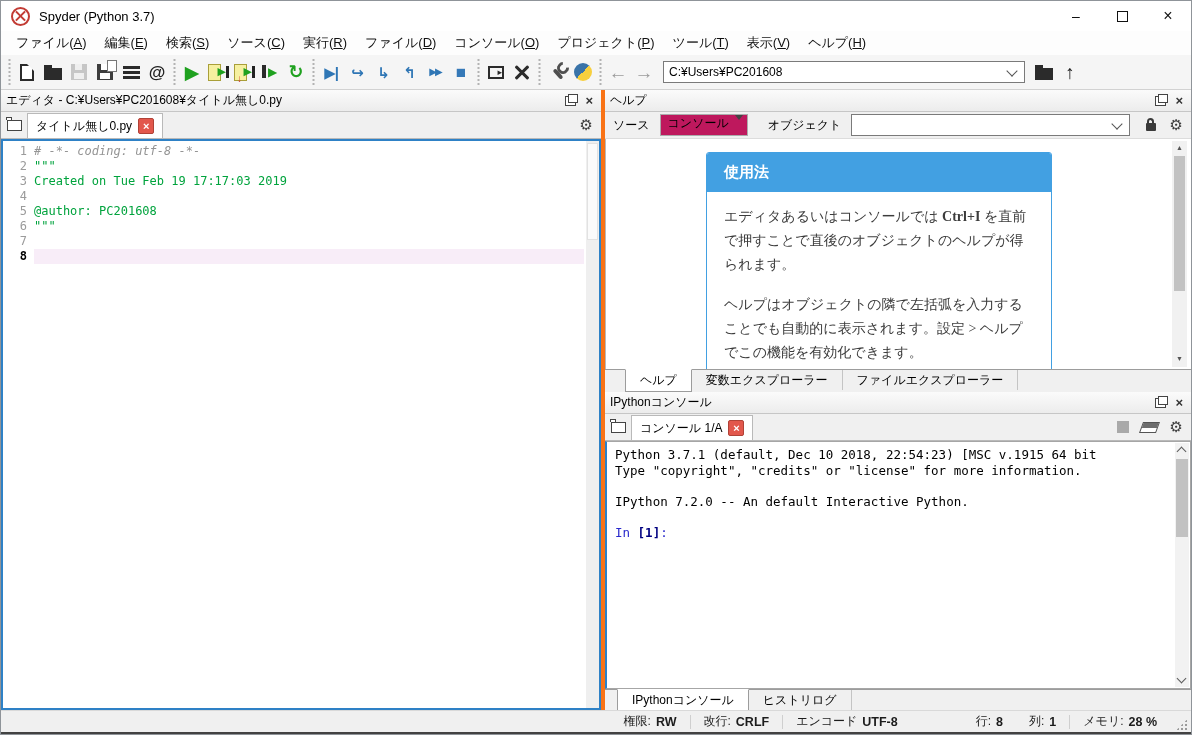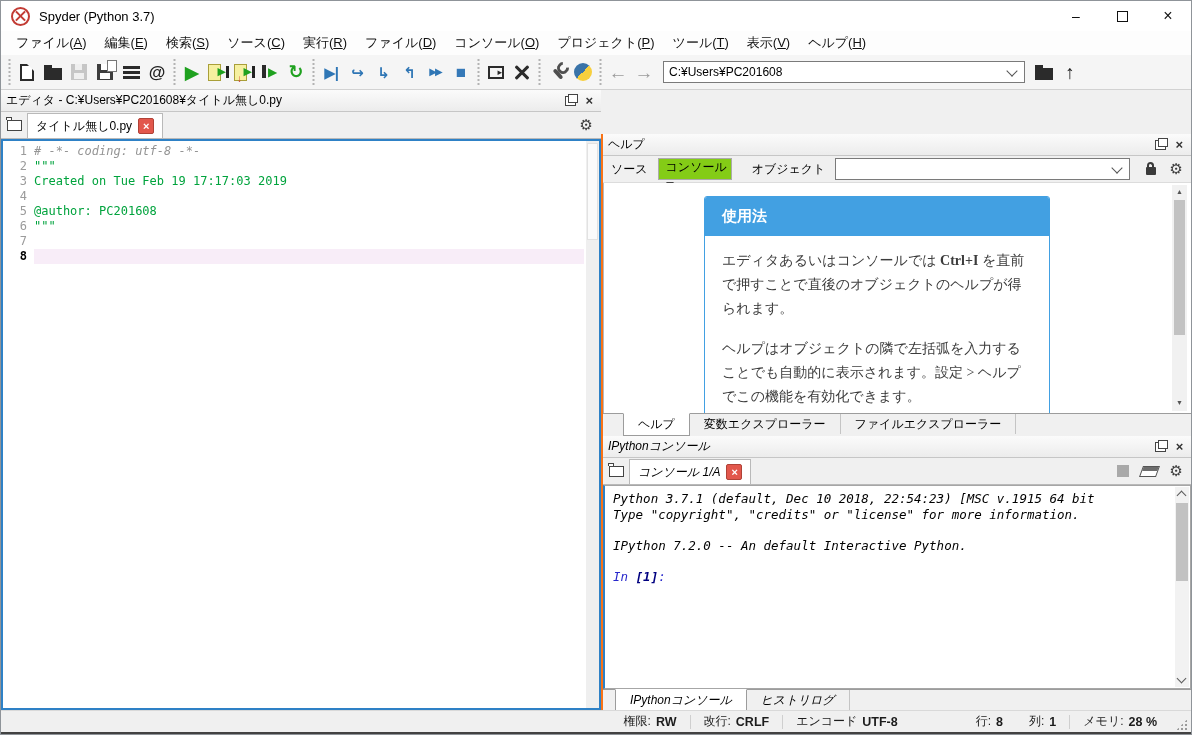--- a/index.html
+++ b/index.html
@@ -80,21 +80,21 @@
   .path-combo{width:362px;height:22px;background:#fff;border:1px solid #7a7a7a;display:flex;align-items:center;
               margin:0 6px;box-sizing:border-box;}
   .path-combo input{flex:1;border:none;outline:none;font-size:12px;font-family:"Liberation Sans",sans-serif;
               padding:0 5px;background:transparent;color:#000;}
   .chev{width:7px;height:7px;border-right:1.6px solid #555;border-bottom:1.6px solid #555;
         transform:rotate(45deg);margin:-3px 8px 0 4px;flex:none;}
   
   .main{flex:1;display:flex;min-height:0;}
   .pane{display:flex;flex-direction:column;min-width:0;}
   .editor-pane{width:600px;flex:none;}
-  .right-col{flex:1;display:flex;flex-direction:column;border-left:2px solid #f97316;min-width:0;margin-top:44px;}
+  .right-col{flex:1;display:flex;flex-direction:column;border-left:4px solid #f97316;min-width:0;}
   .pane-header{height:21px;background:linear-gradient(#fbfbfb,#ececec);border-bottom:1px solid #c6c6c6;
                display:flex;align-items:center;font-size:12px;color:#000;padding:0 5px;flex:none;text-align:right;}
   .ph-icons{margin-left:auto;display:flex;align-items:center;gap:9px;padding-right:3px;}
   .ic-undock{width:9px;height:8px;border:1px solid #444;position:relative;background:#fff;}
   .ic-undock::before{content:"";position:absolute;left:2px;top:-3px;width:8px;height:7px;border:1px solid #444;background:#fff;}
   .ic-x{font-size:13px;font-weight:bold;color:#333;line-height:1;}
   .tabbar{height:26px;background:#f0f0f0;border-bottom:1px solid #b9b9b9;display:flex;align-items:flex-end;flex:none;}
   .browse-btn{width:26px;height:25px;display:flex;align-items:center;justify-content:center;flex:none;}
   .ic-folder-o{width:15px;height:11px;border:1.5px solid #444;background:#fff;position:relative;box-sizing:border-box;}
   .ic-folder-o::before{content:"";position:absolute;top:-4px;left:-1.5px;width:6px;height:3px;border:1.5px solid #444;
@@ -115,22 +115,22 @@
   .cmt{color:#949494;font-style:italic;}
   .str{color:#00a33d;}
   .current .ln{color:#000;font-weight:bold;}
   .current .code{background:#f8edf8;}
   .editor-scroll{position:absolute;top:0;right:0;bottom:0;width:13px;background:#efefef;}
   .editor-scroll .thumb{position:absolute;top:2px;left:1px;right:1px;height:95px;background:#fbfbfb;border:1px solid #e2e2e2;}
   
   .help-pane{height:302px;flex:none;}
   .opt-row{height:26px;background:#f0f0f0;display:flex;align-items:center;font-size:12px;color:#000;
            padding:0 8px;gap:10px;flex:none;border-bottom:1px solid #dcdcdc;}
-  .combo-btn{height:20px;background:#84cc16;border:1px solid #ababab;display:flex;
-             padding:0 4px 0 7px;gap:6px;font-size:12px;flex-direction:column;}
+  .combo-btn{height:20px;background:#be185d;border:1px solid #ababab;display:flex;
+             padding:0 4px 0 7px;gap:6px;font-size:12px;}
   .combo-btn .tri{width:0;height:0;border-left:4px solid transparent;border-right:4px solid transparent;
              border-top:5px solid #444;}
   .obj-combo{flex:1;height:22px;background:#fff;border:1px solid #7a7a7a;display:flex;align-items:center;box-sizing:border-box;}
   .obj-combo input{flex:1;border:none;outline:none;background:transparent;font-size:12px;padding:0 5px;}
   .ic-lock{width:10px;height:8px;background:#3a3a3a;position:relative;margin:3px 4px 0 6px;border-radius:1px;}
   .ic-lock::before{content:"";position:absolute;left:1.5px;top:-5px;width:5px;height:5px;border:2px solid #3a3a3a;
                    border-bottom:none;border-radius:4px 4px 0 0;box-sizing:content-box;width:3px;}
   .help-content{flex:1;background:#fff;border-left:1px solid #b9b9b9;position:relative;overflow:hidden;min-height:0;font-family:Liberation Serif, serif;}
   .usage-box{position:absolute;left:100px;top:13px;width:346px;height:300px;border:1px solid #42a0e2;
              border-radius:3px;background:#fff;box-sizing:border-box;}
@@ -140,21 +140,21 @@
   .usage-body p{margin:0 0 16px 0;}
   .vscroll{position:absolute;right:4px;top:2px;bottom:2px;width:15px;background:#f1f1f1;
            display:flex;flex-direction:column;align-items:center;}
   .vscroll .arr{font-size:7px;color:#555;line-height:1;padding:4px 0;}
   .vscroll .thumb{width:11px;background:#c2c2c2;}
   .south-tabs{height:22px;background:#f0f0f0;border-top:1px solid #9c9c9c;display:flex;align-items:flex-start;
               font-size:12px;flex:none;padding-left:20px;}
   .s-tab{height:20px;display:flex;align-items:center;padding:0 14px;border-right:1px solid #c4c4c4;color:#000;}
   .s-tab.active{background:#fff;border:1px solid #9c9c9c;border-top:1px solid #fff;margin-top:-1px;height:21px;}
   
-  .console-pane{flex:1;min-height:0;font-style:italic;}
+  .console-pane{flex:1;min-height:0;}
   .con-icons{margin-left:auto;display:flex;align-items:center;gap:12px;padding-right:8px;align-self:center;}
   .ic-graysq{width:12px;height:12px;background:#a9a9a9;}
   .ic-eraser{width:15px;height:9px;transform:skewX(-20deg);background:linear-gradient(#6d6d6d 50%,#fff 50%);
              border:1px solid #555;}
   .console-body{flex:1;background:#fff;border:1px solid #a6a6a6;border-left:2px solid #2e81c6;box-sizing:border-box;
                 font-family:"DejaVu Sans Mono","Liberation Mono",monospace;font-size:12.5px;line-height:15.5px;
                 padding:5px 18px 0 8px;position:relative;overflow:hidden;min-height:0;}
   .con-line{white-space:pre;color:#000;min-height:15.5px;}
   .p-in{color:#2929cc;}
   .p-num{color:#000080;font-weight:bold;}

